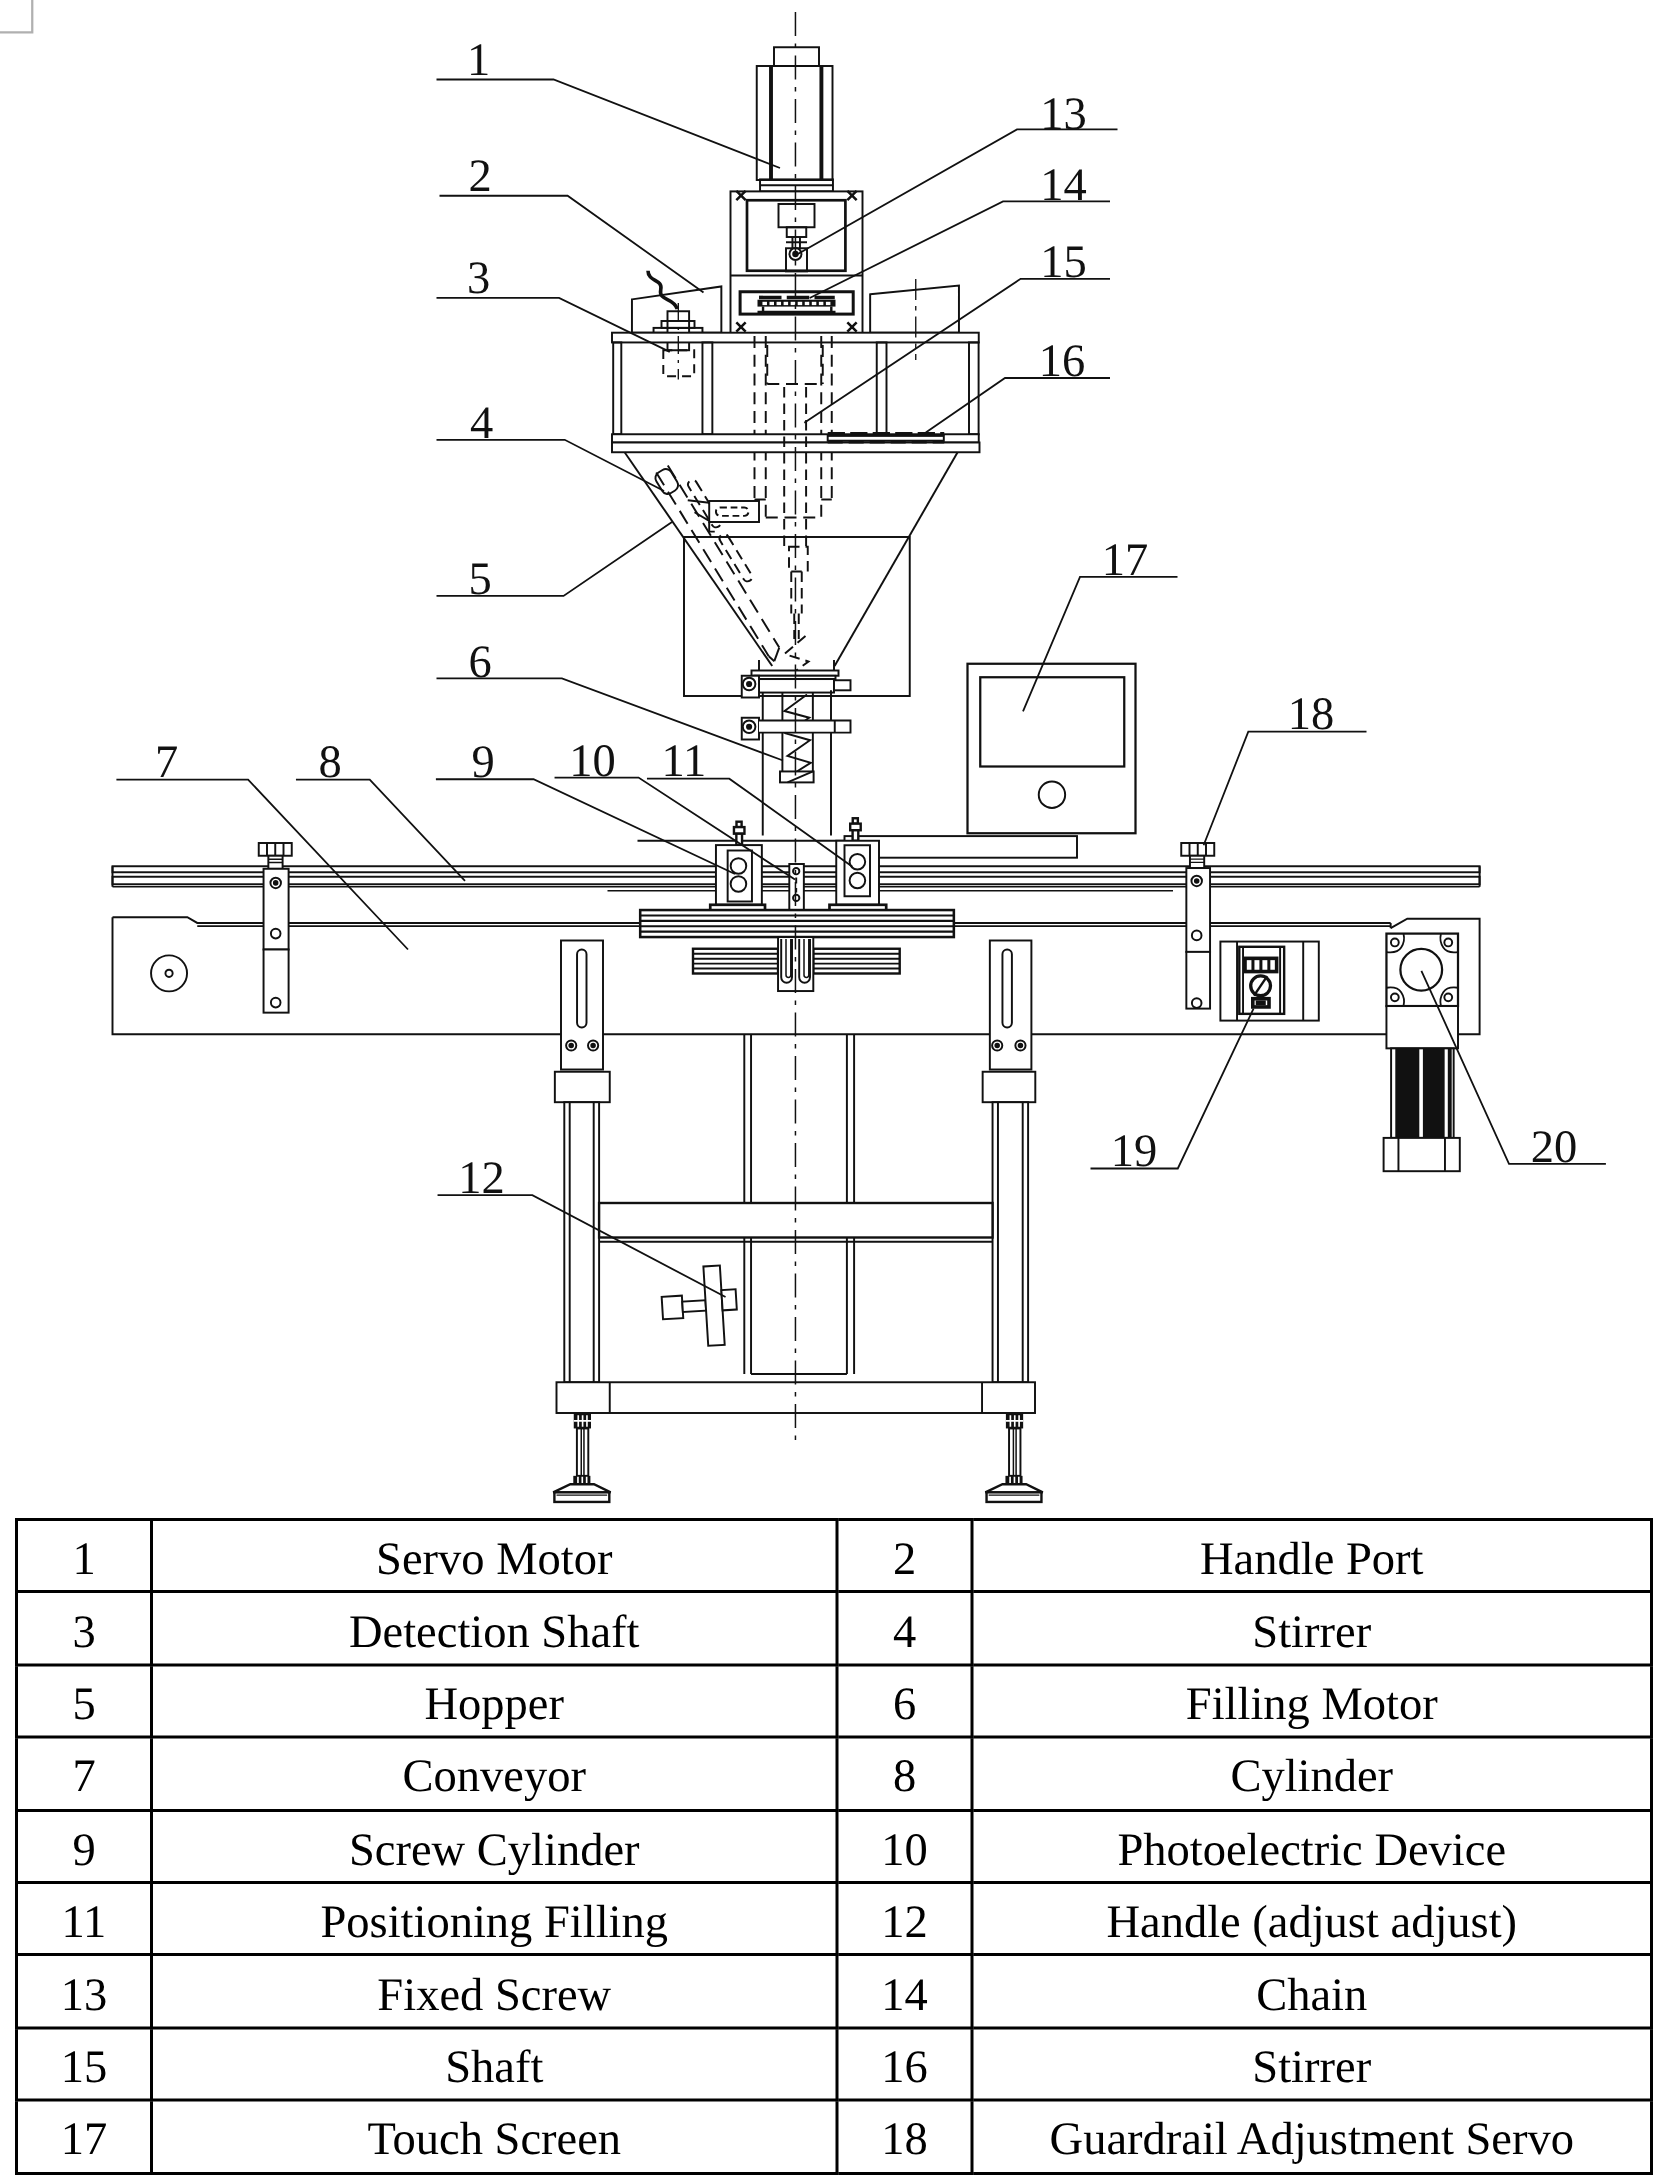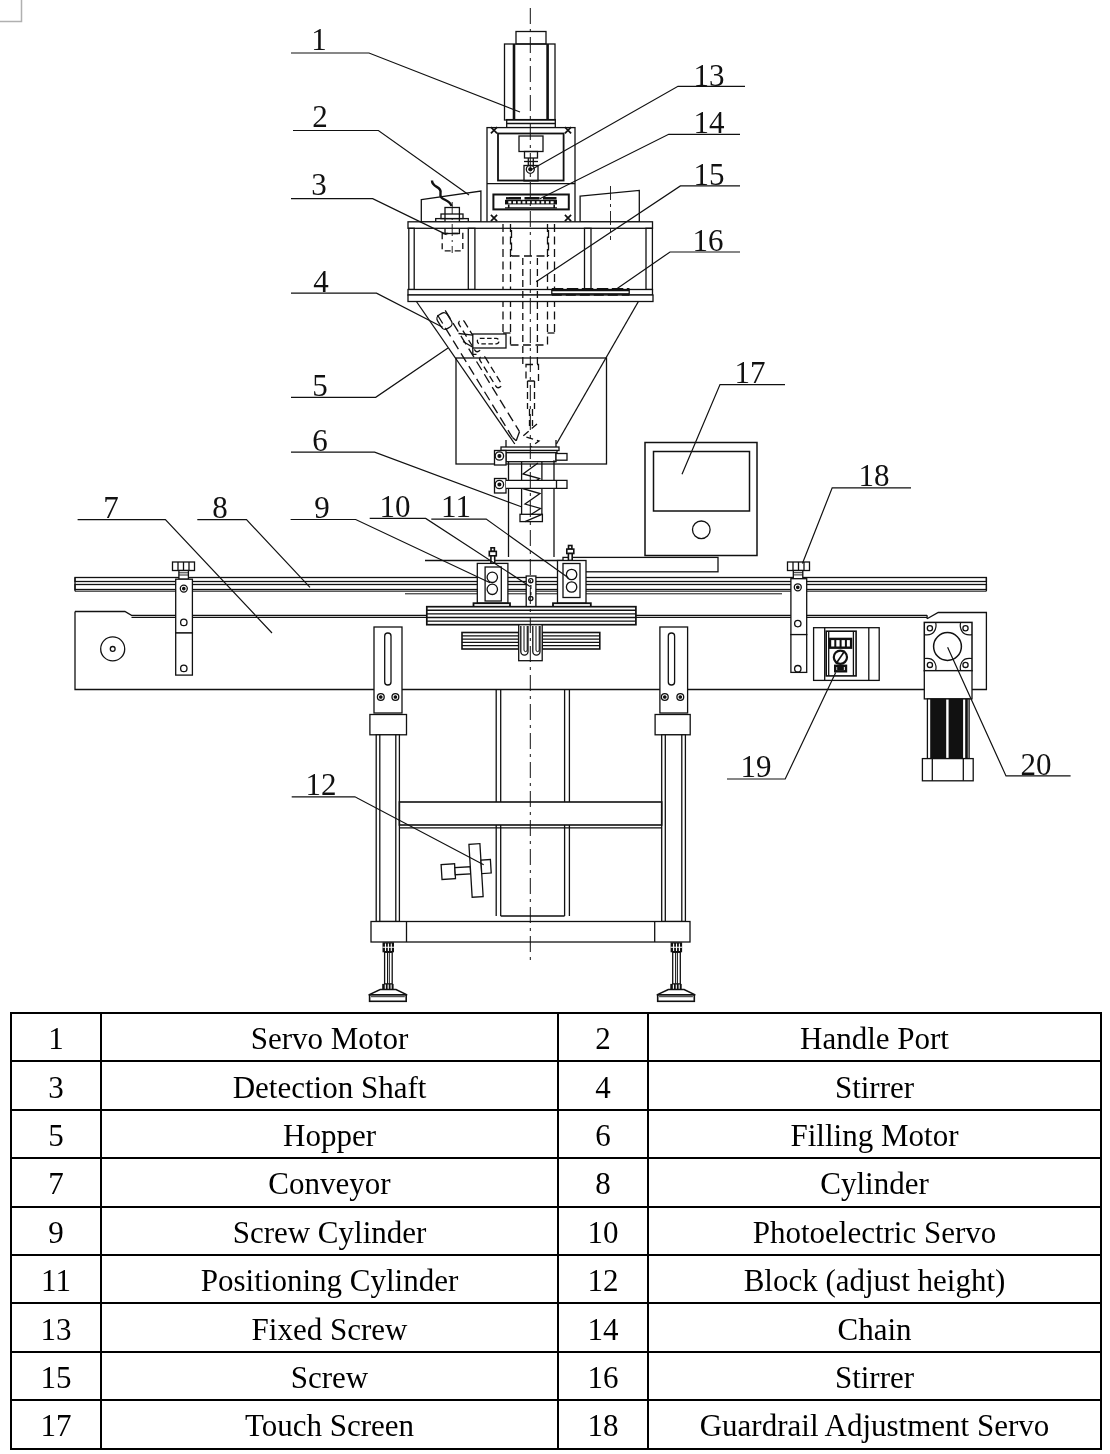--- a/index.html
+++ b/index.html
@@ -480,37 +480,37 @@
  <tr style="height:48.4px">
         <td>7</td>
         <td>Conveyor</td>
         <td>8</td>
         <td>Cylinder</td>
       </tr>
  <tr style="height:48.4px">
         <td>9</td>
         <td>Screw Cylinder</td>
         <td>10</td>
-        <td>Photoelectric Servo</td>
+        <td>Photoelectric Device</td>
       </tr>
  <tr style="height:48.4px">
         <td>11</td>
-        <td>Positioning Cylinder</td>
+        <td>Positioning Filling</td>
         <td>12</td>
-        <td>Block (adjust height)</td>
+        <td>Handle (adjust adjust)</td>
       </tr>
  <tr style="height:48.4px">
         <td>13</td>
         <td>Fixed Screw</td>
         <td>14</td>
         <td>Chain</td>
       </tr>
  <tr style="height:48.4px">
         <td>15</td>
-        <td>Screw</td>
+        <td>Shaft</td>
         <td>16</td>
         <td>Stirrer</td>
       </tr>
  <tr style="height:48.4px">
         <td>17</td>
         <td>Touch Screen</td>
         <td>18</td>
         <td>Guardrail Adjustment Servo</td>
       </tr>
 </tbody>

